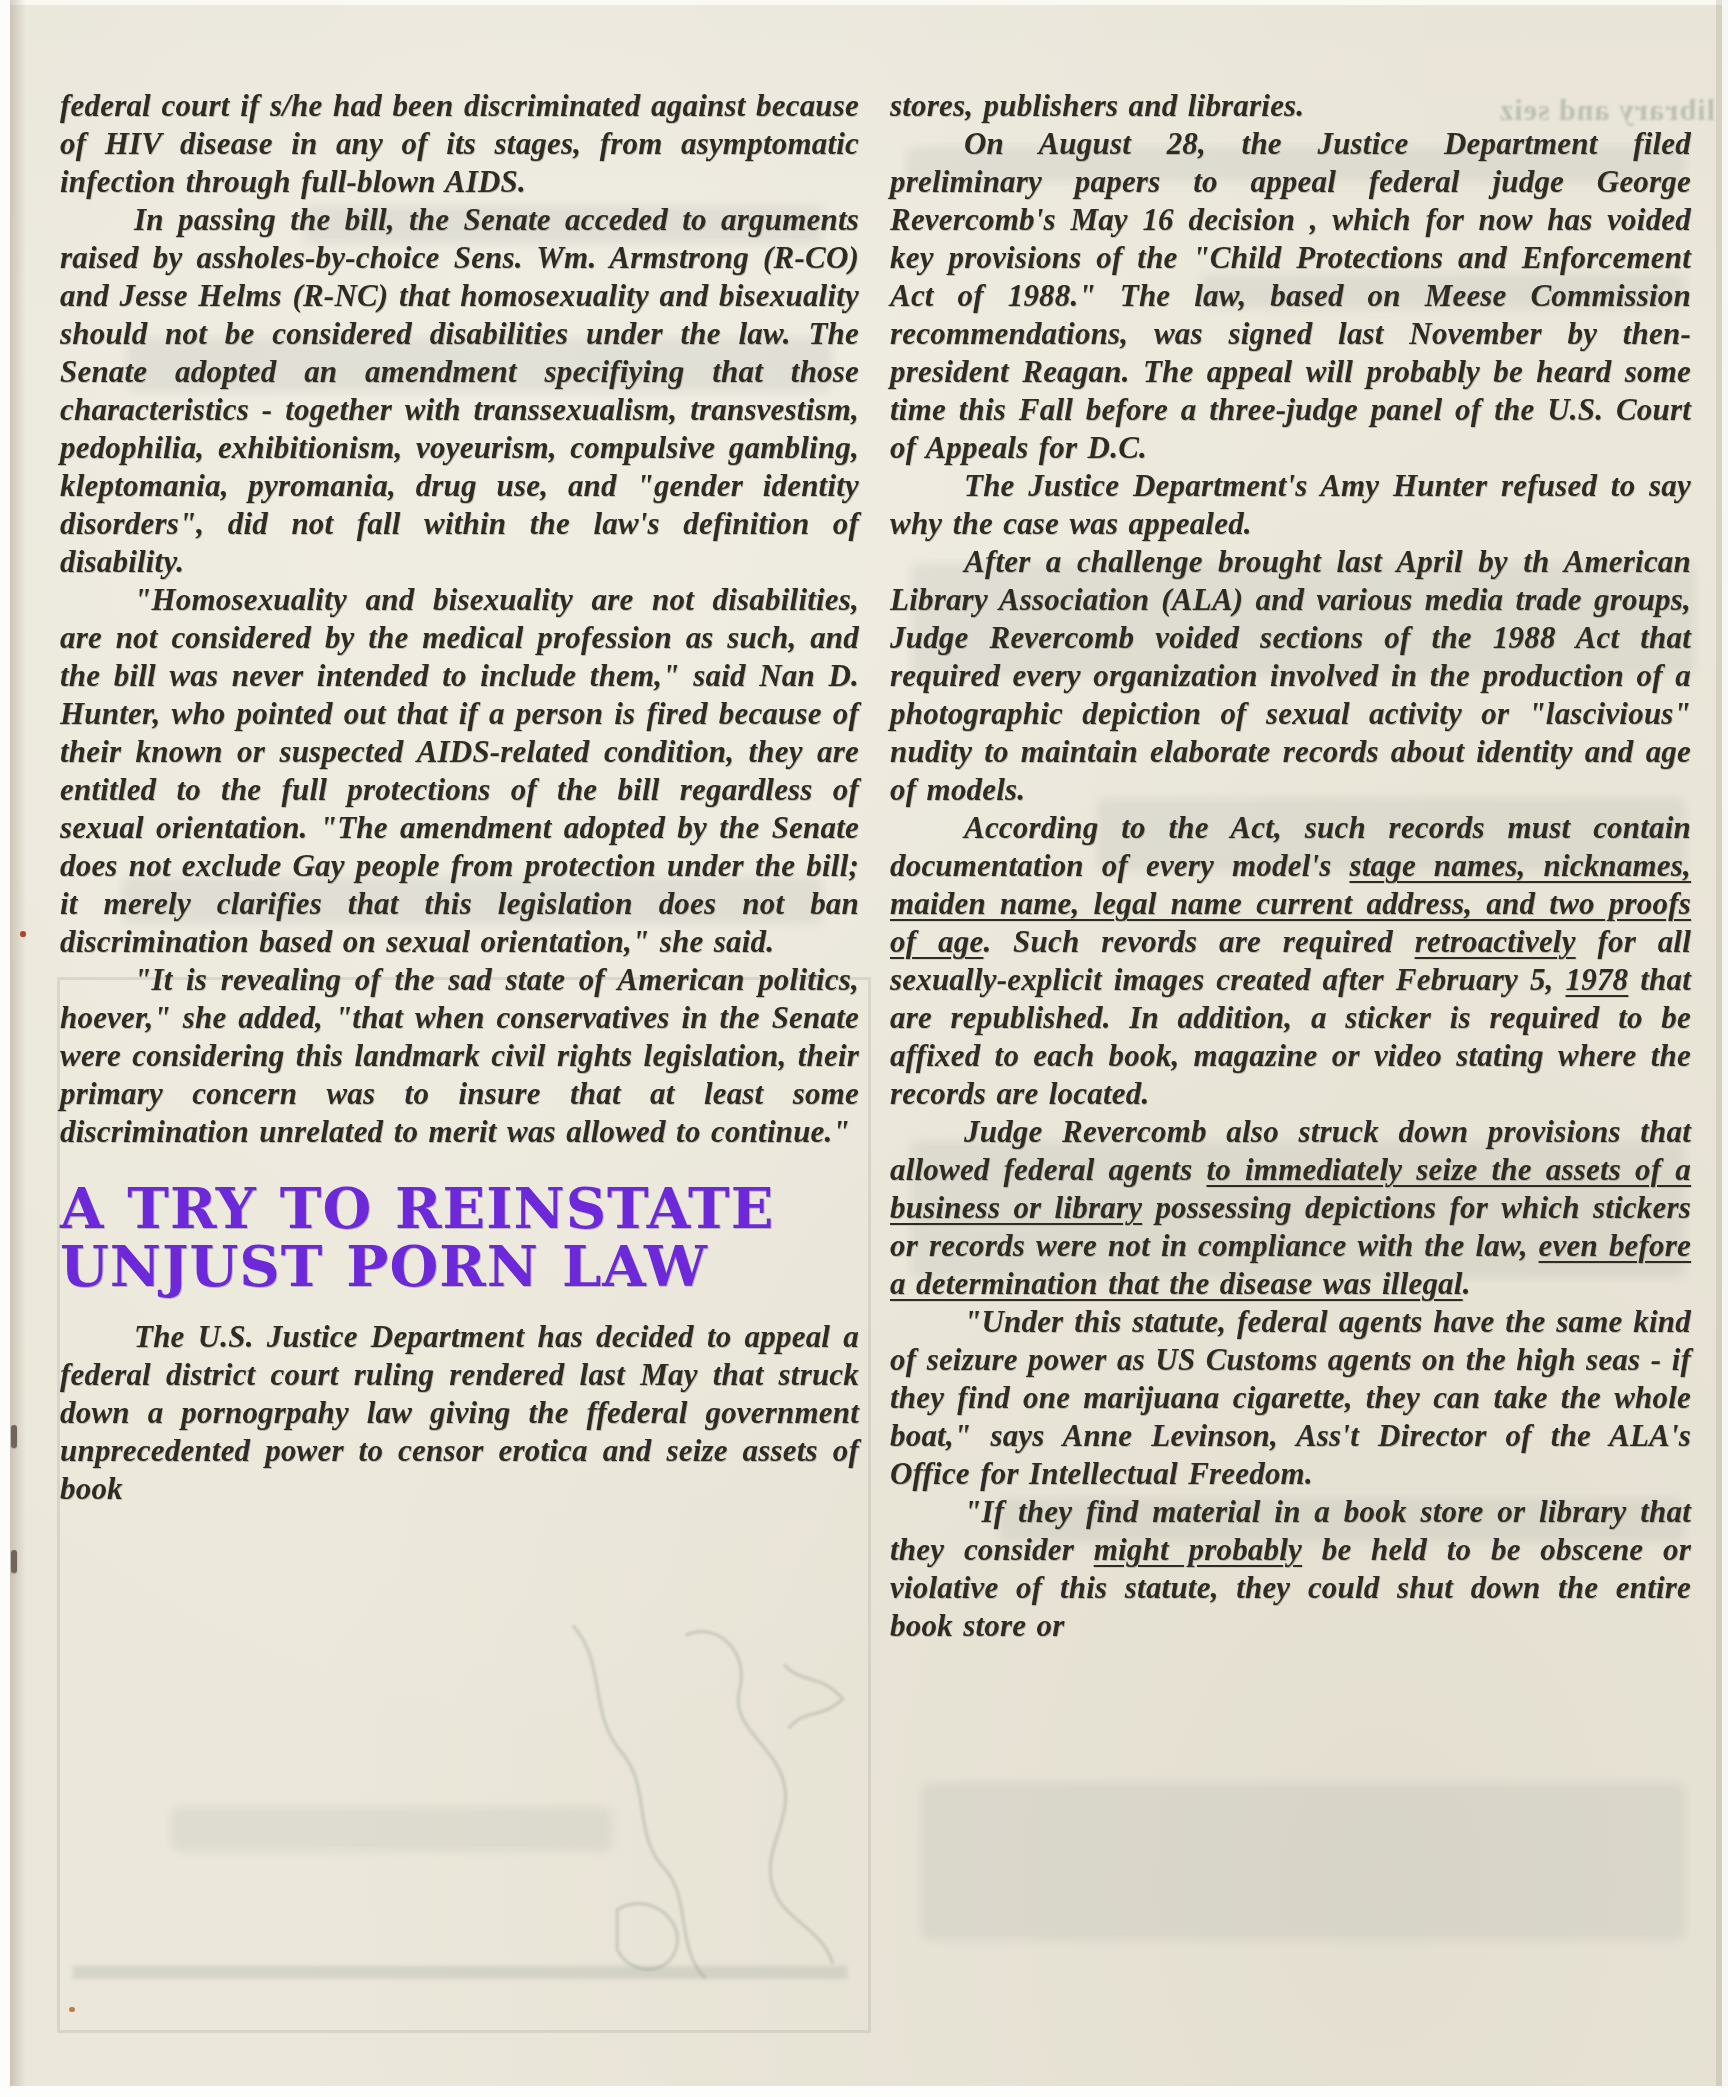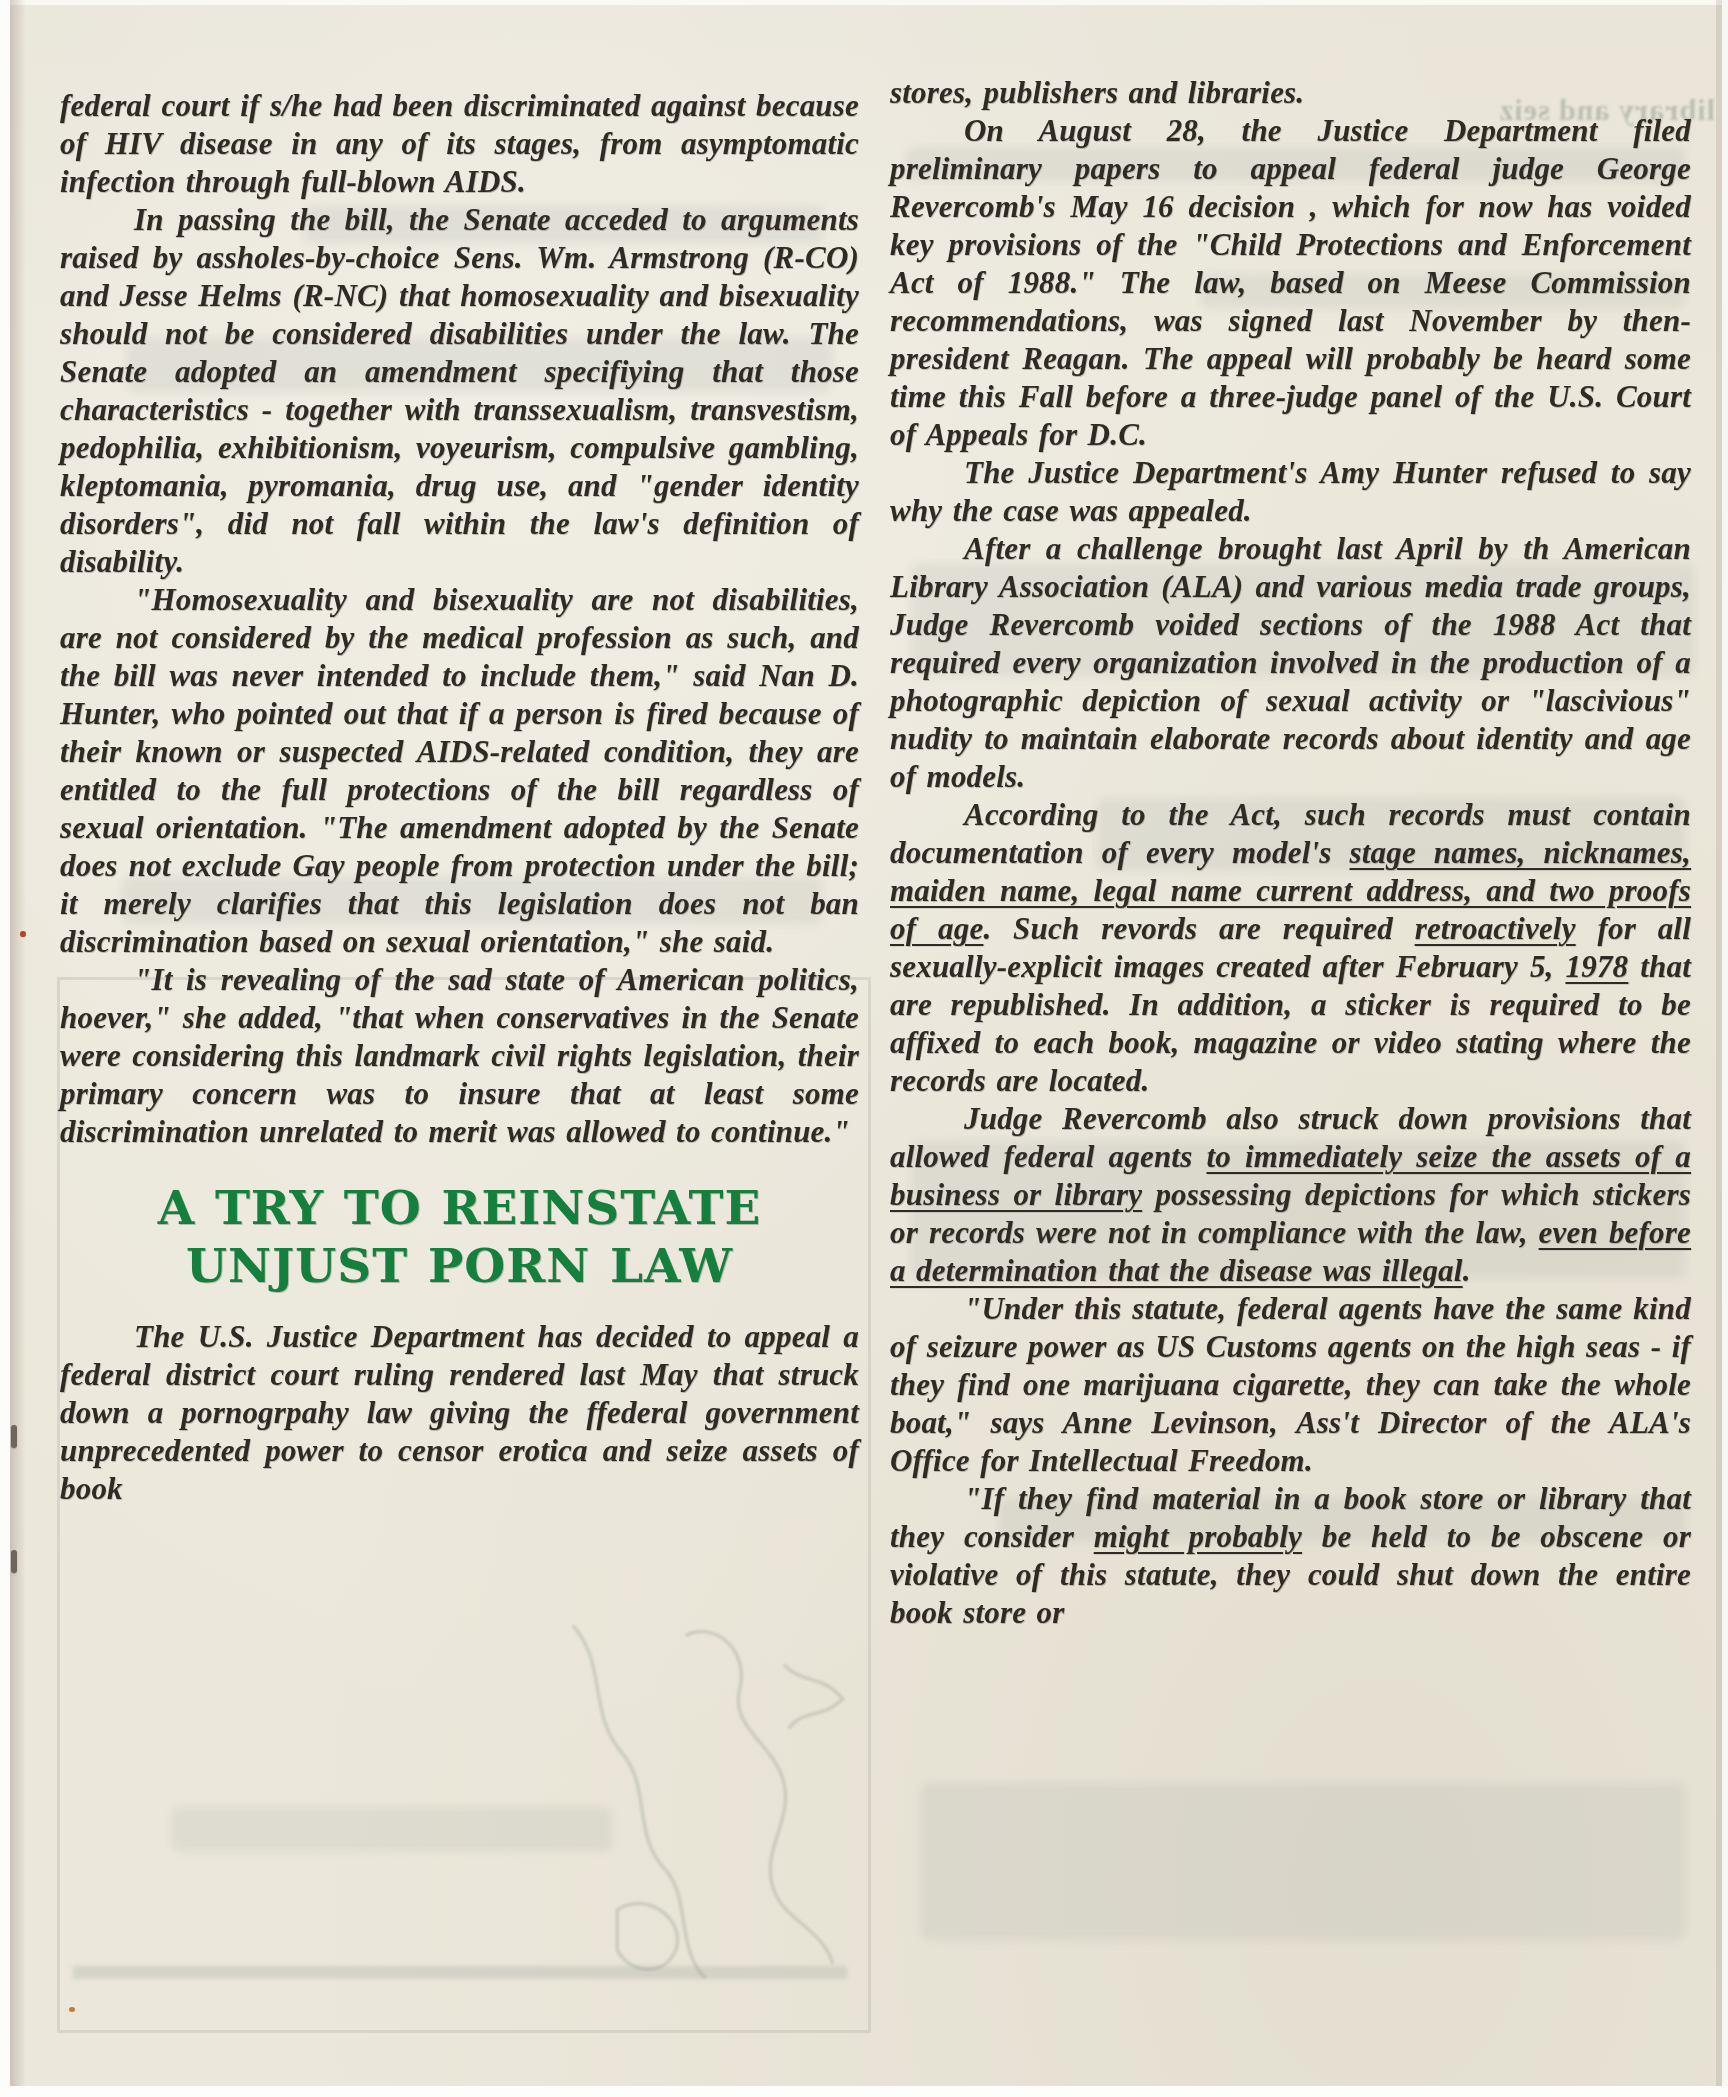--- a/index.html
+++ b/index.html
@@ -25,29 +25,29 @@
   .fold-right{position:absolute;right:6.9px;top:0;width:5.9px;height:100%;background:rgba(140,135,120,0.22);}
 
   
   .col{
     position:absolute;text-align:justify;color:#2f2a24;
     font-size:31px;line-height:38px;font-weight:700;
     letter-spacing:0.2px;word-spacing:2.4px;
     text-shadow:0.7px 0.5px 0 rgba(47,42,36,0.26);
   }
   .col-left{left:60px;top:87px;width:799px;}
-  .col-right{left:890px;top:74px;width:801px;}
+  .col-right{left:890px;top:87px;width:801px;}
   .col p{margin:0;padding:0;font-style:italic;}
   .col p.ind{text-indent:74px;}
   .u{text-decoration:underline;text-decoration-thickness:2.4px;text-underline-offset:5.4px;}
   .headline{
     font-family:"DejaVu Serif", serif;
-    font-size:47px;line-height:58px;font-weight:700;
-    letter-spacing:1px;white-space:pre-line;text-align:center;
-    margin:28px 0 22.5px 0;color:#15803d;
+    font-size:56px;line-height:58px;font-weight:700;
+    letter-spacing:1px;white-space:pre-line;text-align:left;
+    margin:28px 0 22.5px 0;color:#6d28d9;
     text-shadow:1px 1px 0 rgba(44,39,33,0.25);
   }
 
   
   .ghost-band{position:absolute;background:rgba(154,164,156,0.16);filter:blur(4.4px);border-radius:8.8px;pointer-events:none;}
   .ghost-text{
     position:absolute;color:rgba(128,138,128,0.42);font-weight:700;font-size:30px;
     transform:scaleX(-1);filter:blur(1px);letter-spacing:1px;white-space:nowrap;pointer-events:none;
   }
   .ghost-box{position:absolute;border:3.4px solid rgba(150,160,152,0.25);filter:blur(0.7px);pointer-events:none;}

